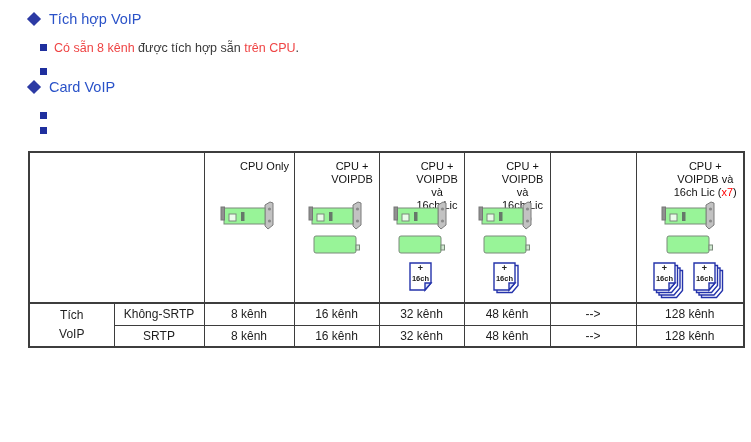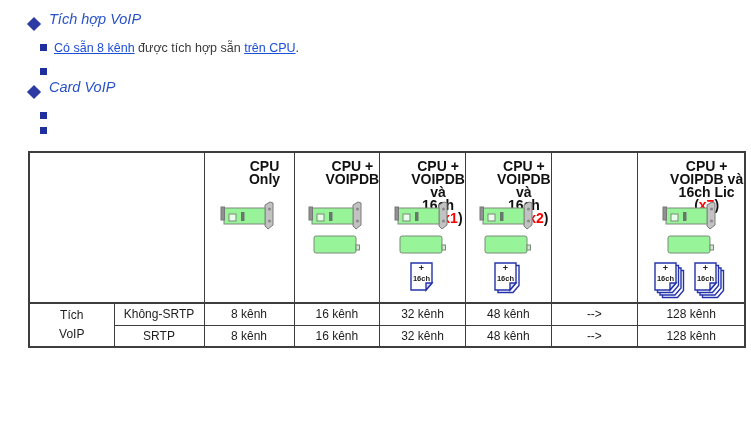--- a/index.html
+++ b/index.html
@@ -8,24 +8,23 @@
     width: 751px; height: 442px;
     overflow: hidden;
     font-family: "Liberation Sans", sans-serif;
     color: #3a3a3a;
     position: relative;
   }
   .page { padding-top: 9px; }
 
   
   .heading {
-    display: flex; align-items: flex-end;
+    display: flex; align-items: center;
     margin-left: 25px; margin-bottom: 7px;
     height: 20px;
-    font-style: italic;
   }
   .diamond {
     width: 10px; height: 10px;
     background: #2c3aa4;
     transform: rotate(45deg);
     margin: 0 10px 0 4px;
     flex: 0 0 auto;
   }
   .heading-text {
     color: #2a52c8;
@@ -45,22 +44,21 @@
     width: 7px; height: 7px;
     background: #1f2f9e;
     margin: 8px 7px 0 0;
   }
   .bullet-text {
     font-size: 12.5px;
     max-width: 690px;
     color: #3a3a3a;
   }
   a.link {
-    color: #1d4ed8;
-    text-decoration: underline;
+    color: #ef4444;
     cursor: pointer;
   }
   .red { color: #ff0000; }
 
   
   .table-wrap { margin: 17px 0 0 28px; }
   table.voip-table {
     border-collapse: collapse;
     table-layout: fixed;
     border: 2px solid #3d3d3d;
@@ -75,22 +73,22 @@
     background: #ffffff;
   }
   td.blue { background: #b9cde5; }
   tr.hdr td { border-bottom: 2px solid #3d3d3d; vertical-align: top; }
   tr.hdr td { height: 151px; }
   tr.body-row td { height: 22px; }
 
   .hdr-label {
     height: 48px;
     padding-top: 7px;
-    font-weight: bold;
-    font-size: 14px;
+    font-weight: normal;
+    font-size: 11px;
     line-height: 13px;
     color: #111;
     padding-left: 31px;
   }
   .icon-slot { display: flex; justify-content: center; align-items: flex-start; }
   .board-slot  { height: 33px; }
   .voipdb-slot { height: 27px; }
   .lic-slot    { height: 40px; gap: 4px; }
 
   .group-cell { font-size: 12px; line-height: 19px; color: #1d1d1d; }

